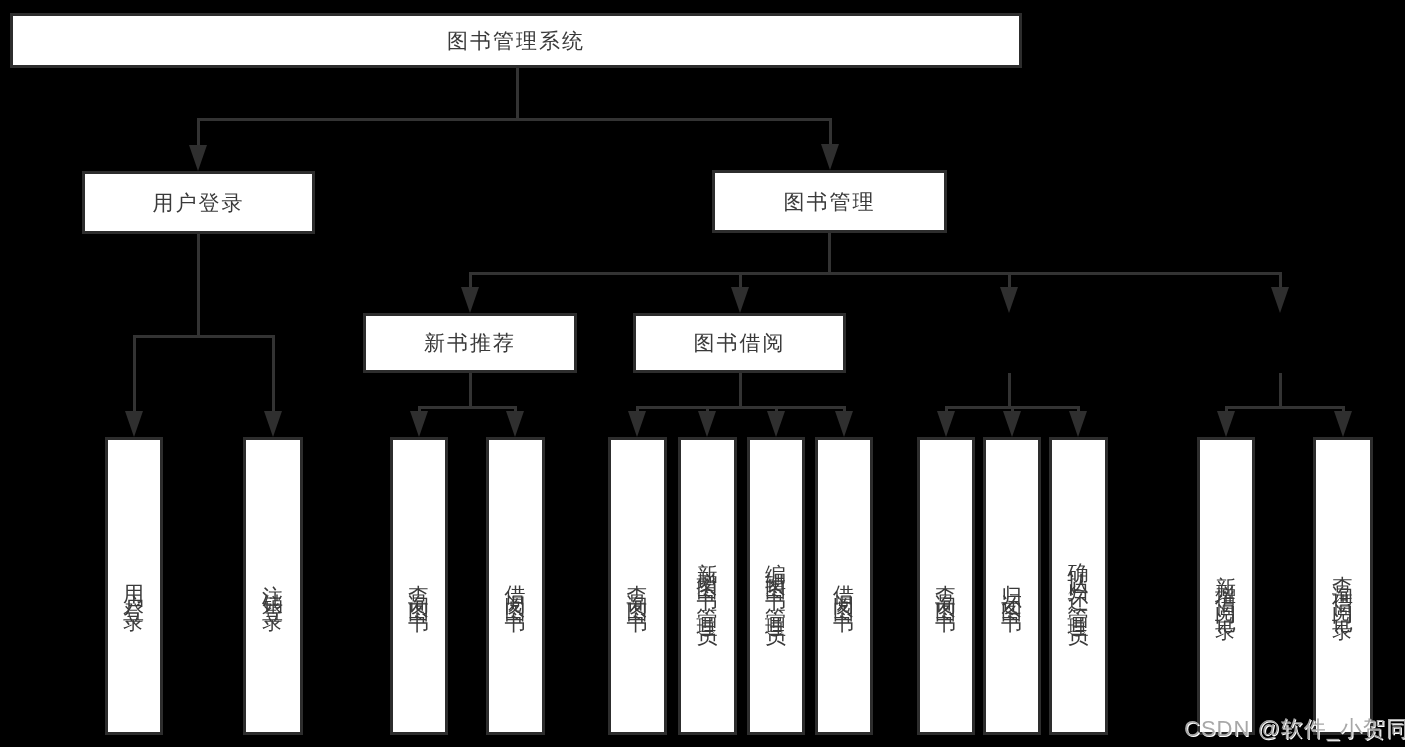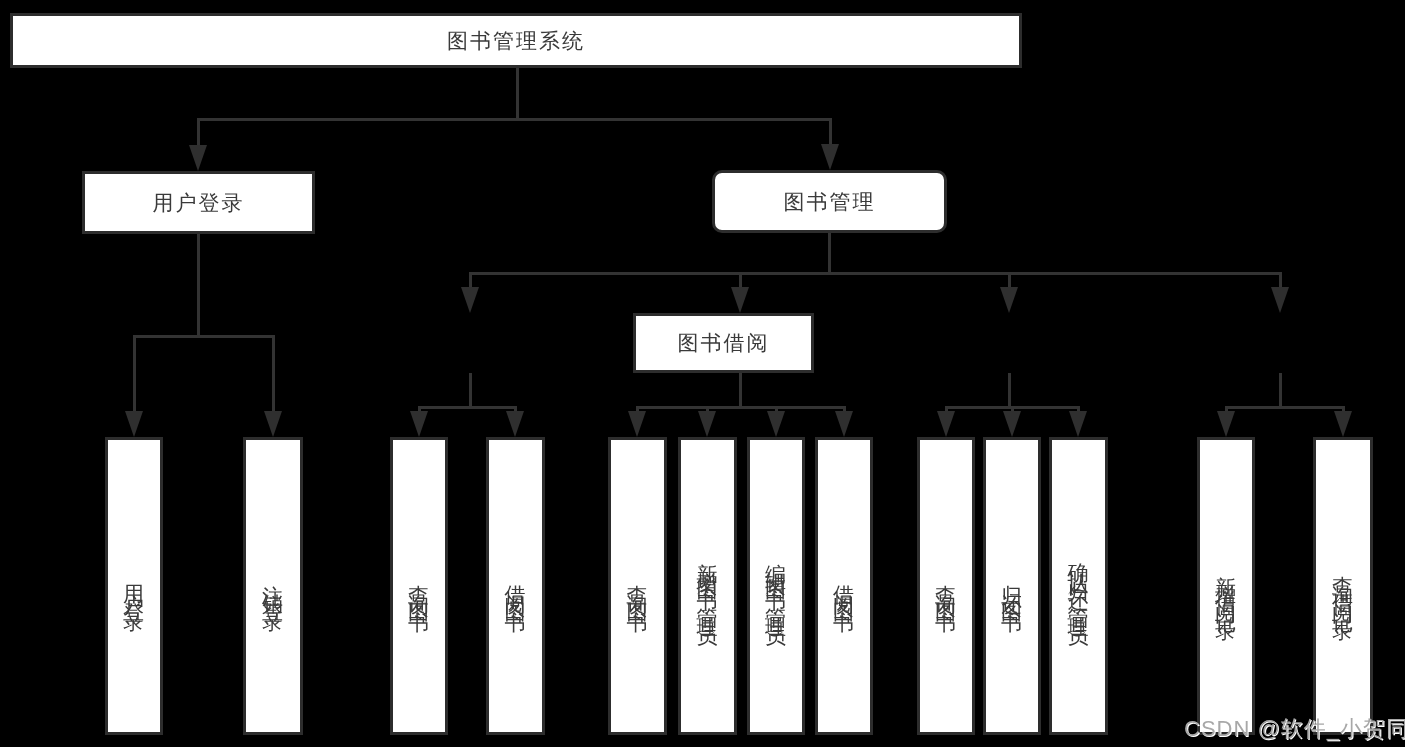--- a/index.html
+++ b/index.html
@@ -47,21 +47,21 @@
   <div class="vline" style="left:516px; top:68px; height:52px;"></div>
   <div class="hline" style="left:197px; top:118px; width:635px;"></div>
   <div class="vline" style="left:197px; top:118px; height:30px;"></div>
   <div class="arrow" style="left:189px; top:145px;"></div>
   <div class="vline" style="left:829px; top:118px; height:30px;"></div>
   <div class="arrow" style="left:821px; top:144px;"></div>
 
   <div class="box" style="left:82px; top:171px; width:233px; height:63px;">
     <span class="hlabel">用户登录</span>
   </div>
-  <div class="box" style="left:712px; top:170px; width:235px; height:63px;border-radius:10px;">
+  <div class="box" style="left:712px; top:170px; width:235px; height:63px;">
     <span class="hlabel">图书管理</span>
   </div>
 
   <div class="vline" style="left:197px; top:234px; height:103px;"></div>
   <div class="hline" style="left:133px; top:335px; width:142px;"></div>
   <div class="vline" style="left:133px; top:335px; height:77px;"></div>
   <div class="arrow" style="left:125px; top:411px;"></div>
   <div class="vline" style="left:272px; top:335px; height:77px;"></div>
   <div class="arrow" style="left:264px; top:411px;"></div>
 
@@ -69,21 +69,24 @@
   <div class="hline" style="left:469px; top:272px; width:812px;"></div>
   <div class="vline" style="left:469px; top:272px; height:18px;"></div>
   <div class="arrow" style="left:461px; top:287px;"></div>
   <div class="vline" style="left:739px; top:272px; height:18px;"></div>
   <div class="arrow" style="left:731px; top:287px;"></div>
   <div class="vline" style="left:1008px; top:272px; height:18px;"></div>
   <div class="arrow" style="left:1000px; top:287px;"></div>
   <div class="vline" style="left:1279px; top:272px; height:18px;"></div>
   <div class="arrow" style="left:1271px; top:287px;"></div>
 
-  <div class="box" style="left:633px; top:313px; width:181px; height:60px;">
+  <div class="box" style="left:363px; top:313px; width:214px; height:60px;">
+    <span class="hlabel">新书推荐</span>
+  </div>
+  <div class="box" style="left:633px; top:313px; width:213px; height:60px;">
     <span class="hlabel">图书借阅</span>
   </div>
 
   <div class="vline" style="left:469px; top:373px; height:35px;"></div>
   <div class="hline" style="left:418px; top:406px; width:98px;"></div>
   <div class="vline" style="left:418px; top:406px; height:8px;"></div>
   <div class="arrow" style="left:410px; top:411px;"></div>
   <div class="vline" style="left:514px; top:406px; height:8px;"></div>
   <div class="arrow" style="left:506px; top:411px;"></div>
 

